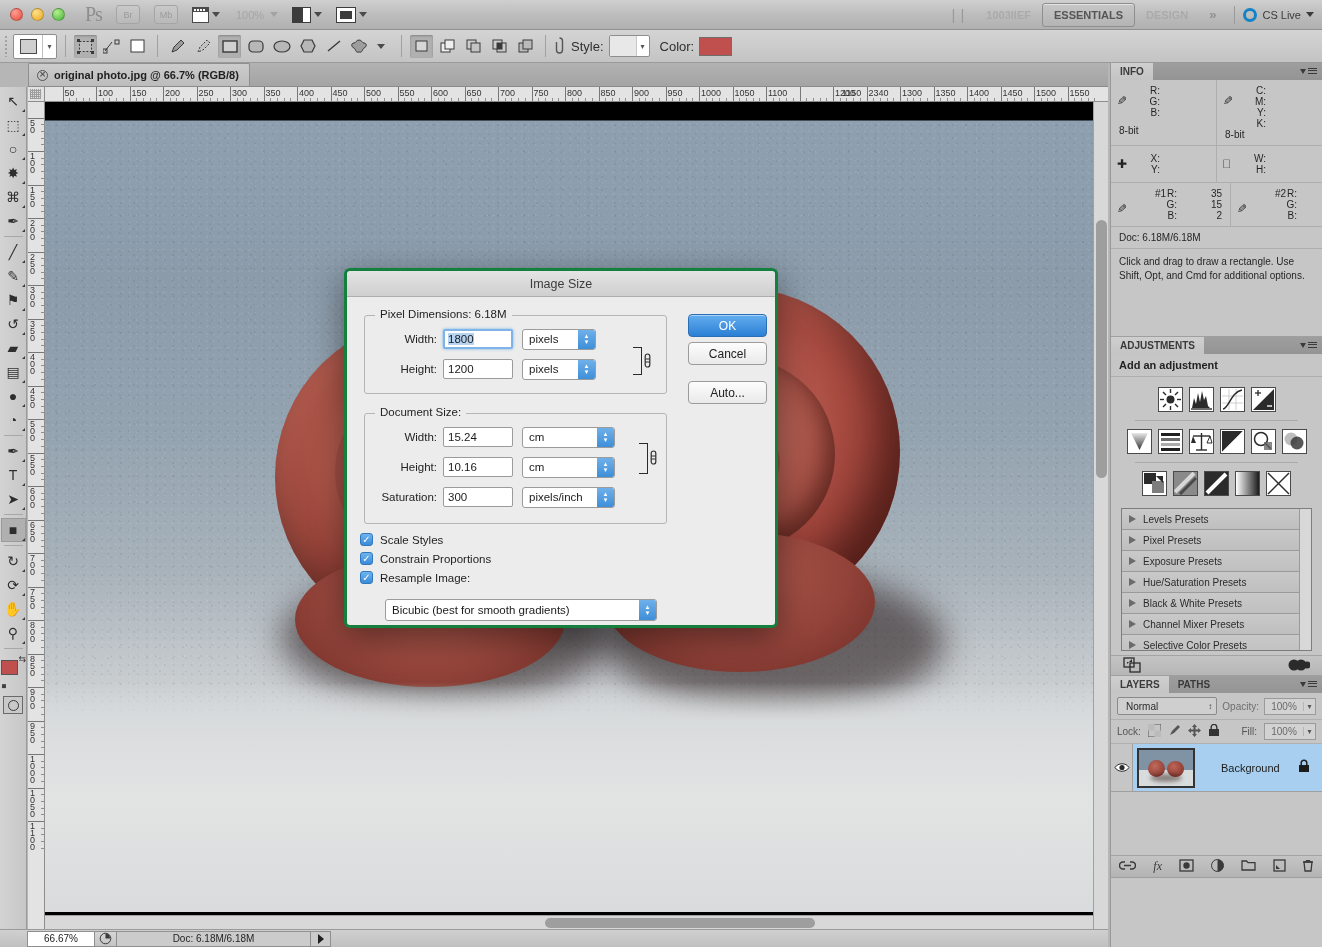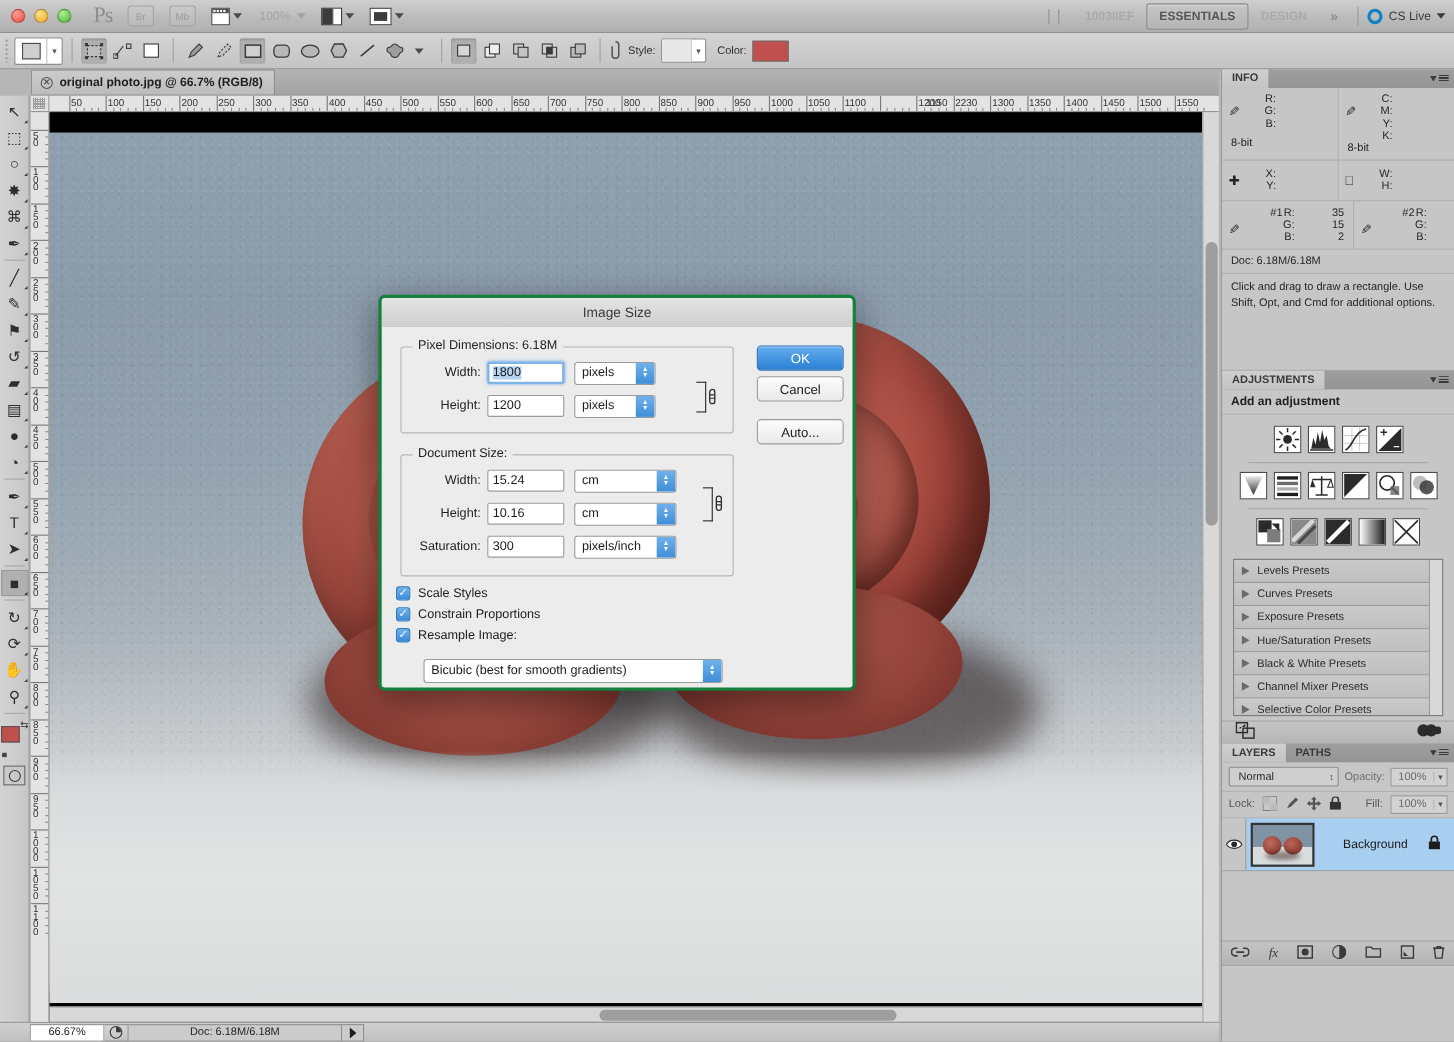--- a/index.html
+++ b/index.html
@@ -64,21 +64,21 @@
       radial-gradient(circle,#9d9d9d 1px, transparent 1.2px) 0 0/4px 4px;
       opacity:.9; margin-right:4px;}
   .toolpreset{ display:flex;align-items:center; height:25px;border:1px solid #8e8e8e;background:#fff;border-radius:2px;}
   .toolpreset .tpbox{ width:28px;height:23px;display:flex;align-items:center;justify-content:center;}
   .tpsq{ width:17px;height:15px;border:1.5px solid #4a4a4a;background:#cfcfcf;}
   .toolpreset .tpv{ width:14px;height:23px;border-left:1px solid #c0c0c0;display:flex;align-items:center;justify-content:center;color:#555;font-size:8px;}
   .obsep{ width:1px;height:22px;background:#a0a0a0;margin:0 8px;}
   .obgroup{ display:flex; align-items:center; gap:3px;}
   .obtn{ width:23px;height:23px;border-radius:2px;display:flex;align-items:center;justify-content:center;}
   .obtn.sel{ background:#b0b0b0; box-shadow:inset 0 1px 2px rgba(0,0,0,.25);}
-  .lbl{ font-size:10px;color:#2f2f2f; margin-right:5px;text-align:right;}
+  .lbl{ font-size:13px;color:#2f2f2f; margin-right:5px;text-align:right;}
   .stylebox{ display:flex;height:22px;border:1px solid #8e8e8e;background:#fff;border-radius:2px;}
   .stylebox .sbsw{width:26px;height:20px;background:#e8e8e8;}
   .stylebox .sbv{width:13px;height:20px;border-left:1px solid #c8c8c8;display:flex;align-items:center;justify-content:center;font-size:8px;color:#555;}
   .colorsw{ width:33px;height:19px;border:1px solid #6e6e6e; }
   .clip{ width:11px;height:20px; margin-right:6px;}
 
   
   .tabbar{
     position:absolute;left:28px;top:63px;width:1080px;height:24px;
     background:linear-gradient(to bottom,#b2b2b2,#a4a4a4);
@@ -608,21 +608,21 @@
       <div class="rtickH min" style="left: 767.9px;"></div>
       <div class="rtickH min" style="left: 774.6px;"></div>
       <div class="rtickH min" style="left: 781.3px;"></div>
       <div class="rtickH" style="left: 788px;"></div>
       <div class="rlabH" style="left: 788px;">1200</div>
       <div class="rtickH min" style="left: 794.7px;"></div>
       <div class="rtickH min" style="left: 801.4px;"></div>
       <div class="rtickH min" style="left: 808.1px;"></div>
       <div class="rtickH min" style="left: 814.8px;"></div>
       <div class="rtickH" style="left: 821.5px;"></div>
-      <div class="rlabH" style="left: 821.5px;">2230</div>
+      <div class="rlabH" style="left: 821.5px;">2340</div>
       <div class="rtickH min" style="left: 828.2px;"></div>
       <div class="rtickH min" style="left: 834.9px;"></div>
       <div class="rtickH min" style="left: 841.6px;"></div>
       <div class="rtickH min" style="left: 848.3px;"></div>
       <div class="rtickH" style="left: 855px;"></div>
       <div class="rlabH" style="left: 855px;">1300</div>
       <div class="rtickH min" style="left: 861.7px;"></div>
       <div class="rtickH min" style="left: 868.4px;"></div>
       <div class="rtickH min" style="left: 875.1px;"></div>
       <div class="rtickH min" style="left: 881.8px;"></div>
@@ -1136,21 +1136,21 @@
       </div>
 
       <div class="presets" id="presets">
         <div class="pscroll"></div>
       <div class="prow">
             <span class="ar"></span>
             <span>Levels Presets</span>
           </div>
           <div class="prow">
             <span class="ar"></span>
-            <span>Curves Presets</span>
+            <span>Pixel Presets</span>
           </div>
           <div class="prow">
             <span class="ar"></span>
             <span>Exposure Presets</span>
           </div>
           <div class="prow">
             <span class="ar"></span>
             <span>Hue/Saturation Presets</span>
           </div>
           <div class="prow">

